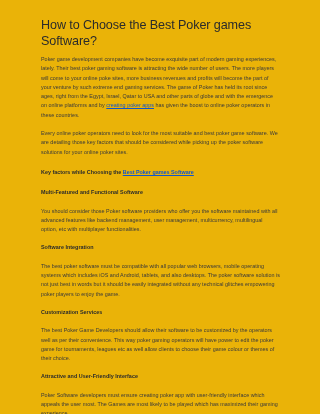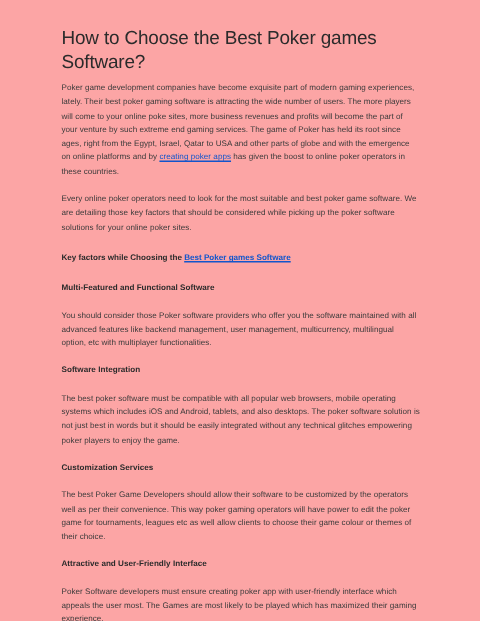--- a/index.html
+++ b/index.html
@@ -11,21 +11,21 @@
     width: 320px;
     height: 414px;
     overflow: hidden;
     font-family: "Liberation Sans", sans-serif;
     color: #333333;
     -webkit-font-smoothing: antialiased;
   }
   .page {
     width: 320px;
     height: 414px;
-    background: #fca5a5;
+    background: #eab308;
     box-sizing: border-box;
     padding: 17px 40px 0 41px;
     position: relative;
   }
   .doc-title {
     font-size: 12.6px;
     line-height: 16px;
     font-weight: 400;
     color: #2b2b2b;
     margin: 0 0 6px 0;

